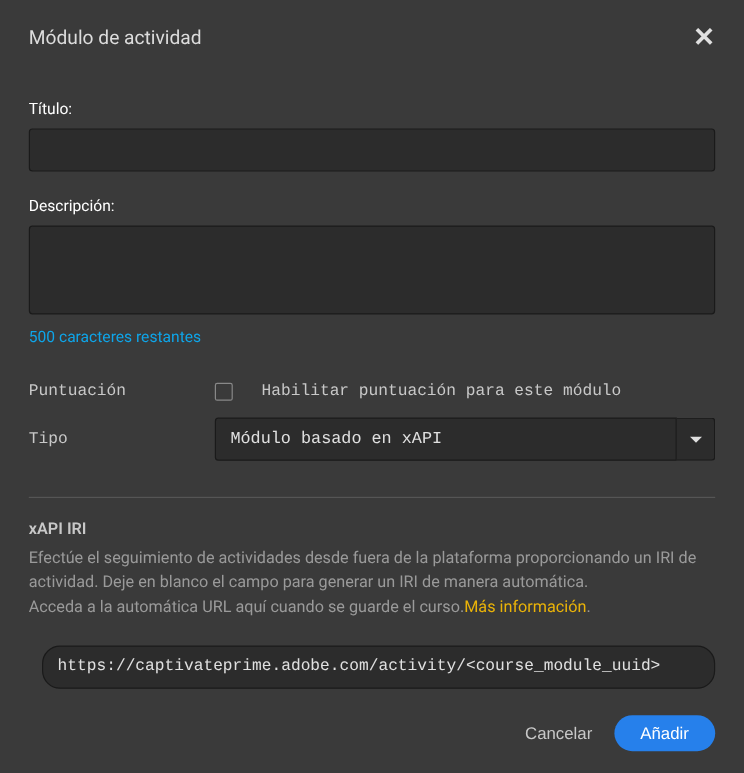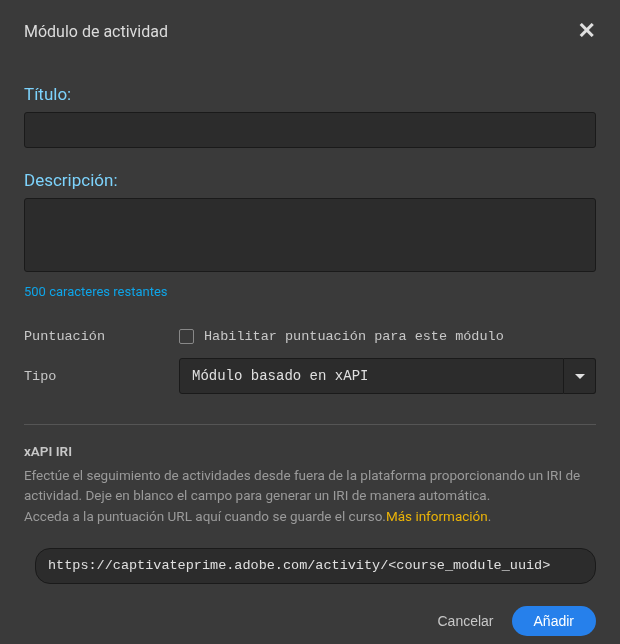--- a/index.html
+++ b/index.html
@@ -40,22 +40,22 @@
     font-weight: bold;
     cursor: pointer;
     background: none;
     border: none;
     line-height: 1;
   }
   .modal-body {
     padding: 10px 24px 0 24px;
   }
   .field-label {
-    color: #7dd3fc;
-    font-size: 17px;
+    color: #ffffff;
+    font-size: 13px;
     margin-bottom: 8px;
     margin-top: 22px;
     display: block;
   }
   .field-label:first-child {
     margin-top: 22px;
   }
   .text-input {
     width: 100%;
     height: 36px;
@@ -91,21 +91,21 @@
   }
   .row-label {
     color: #c8c8c8;
     font-size: 13.5px;
     width: 155px;
     flex-shrink: 0;
   }
   .checkbox-wrap {
     display: flex;
     align-items: center;
-    gap: 10px;
+    gap: 24px;
   }
   .checkbox {
     width: 15px;
     height: 15px;
     border: 1px solid #888;
     background: transparent;
     border-radius: 2px;
     cursor: pointer;
     flex-shrink: 0;
   }
@@ -246,21 +246,21 @@
           <div class="chevron-down"></div>
         </div>
       </div>
     </div>
 
     <hr class="divider">
 
     <div class="section-title">xAPI IRI</div>
     <div class="section-desc">
       <span>Efectúe el seguimiento de actividades desde fuera de la plataforma proporcionando un IRI de actividad. Deje en blanco el campo para generar un IRI de manera automática.</span><br>
-      <span>Acceda a la puntuación URL aquí cuando se guarde el curso.</span><a class="link">Más información</a><span>.</span>
+      <span>Acceda a la automática URL aquí cuando se guarde el curso.</span><a class="link">Más información</a><span>.</span>
     </div>
 
     <div class="row" style="margin-top:22px;">
       <div class="iri-value">https://captivateprime.adobe.com/activity/&lt;course_module_uuid&gt;</div>
     </div>
 
   </div>
 
   <div class="modal-footer">
     <button class="btn-cancel">Cancelar</button>

